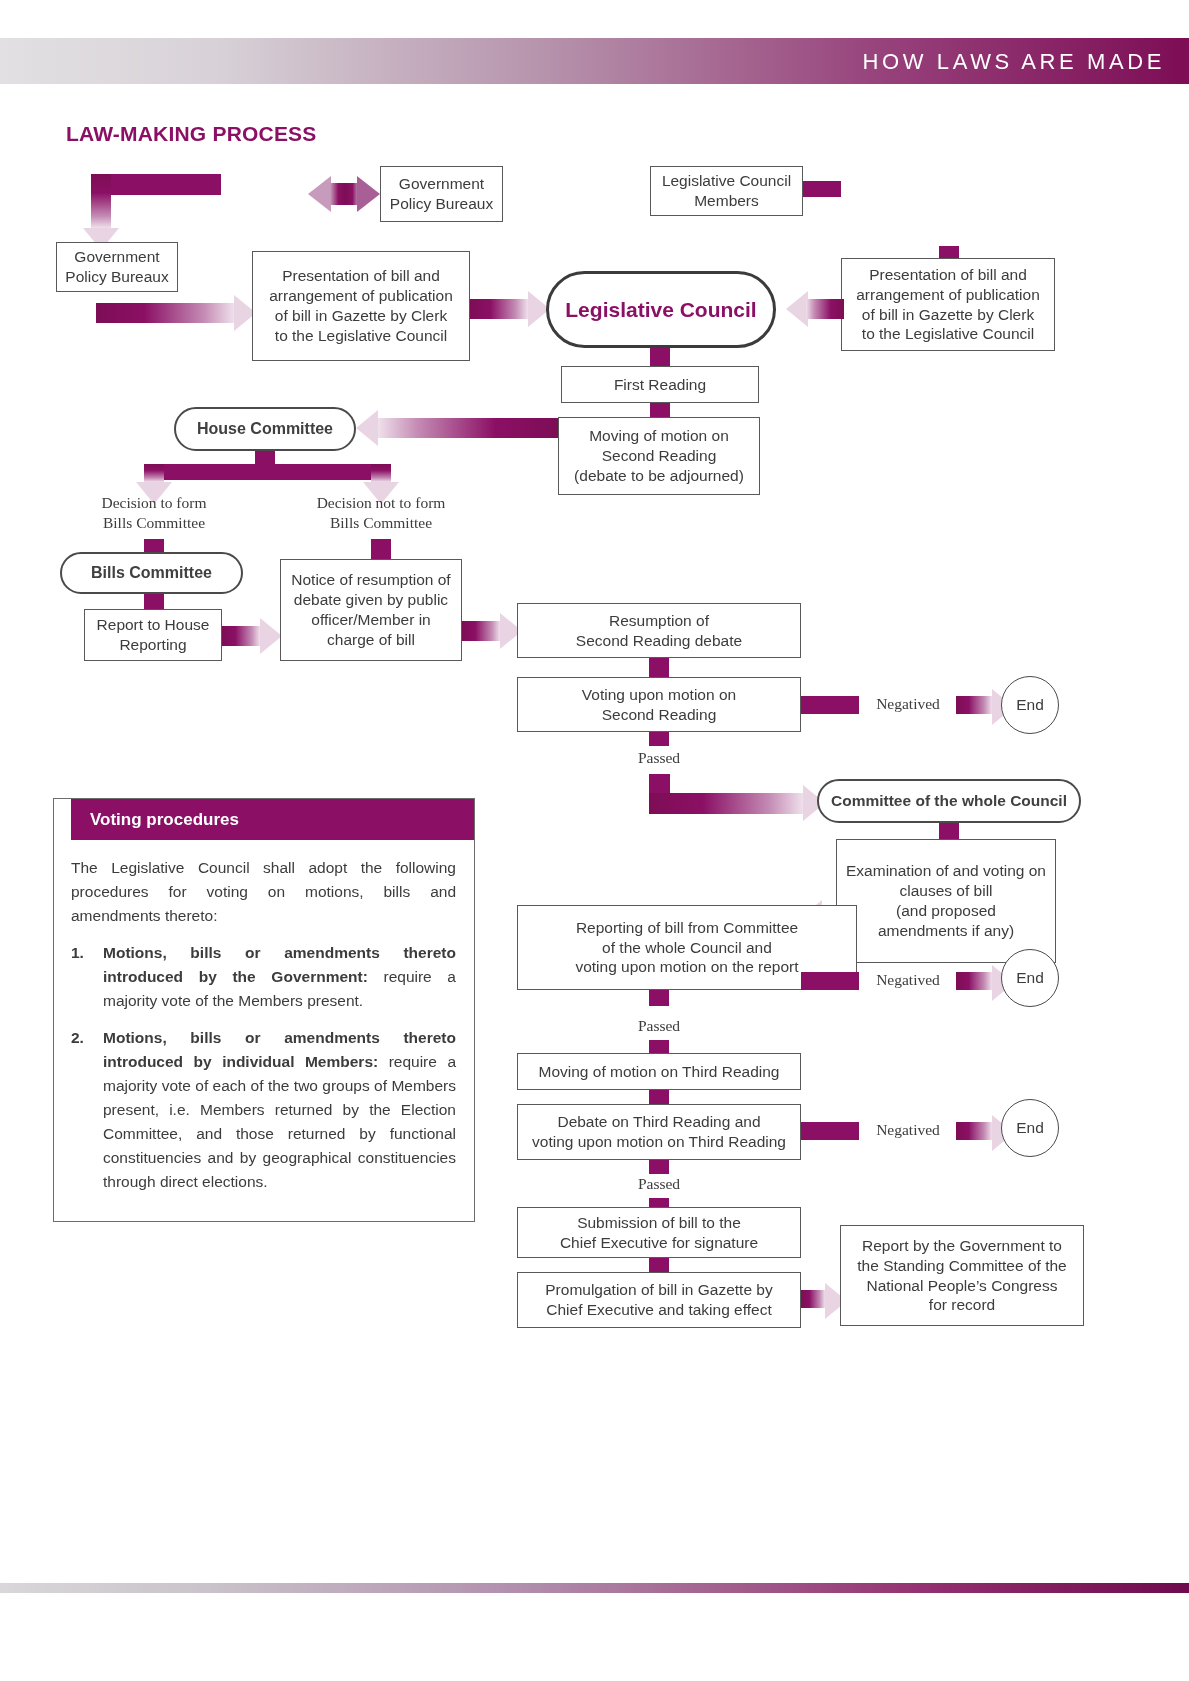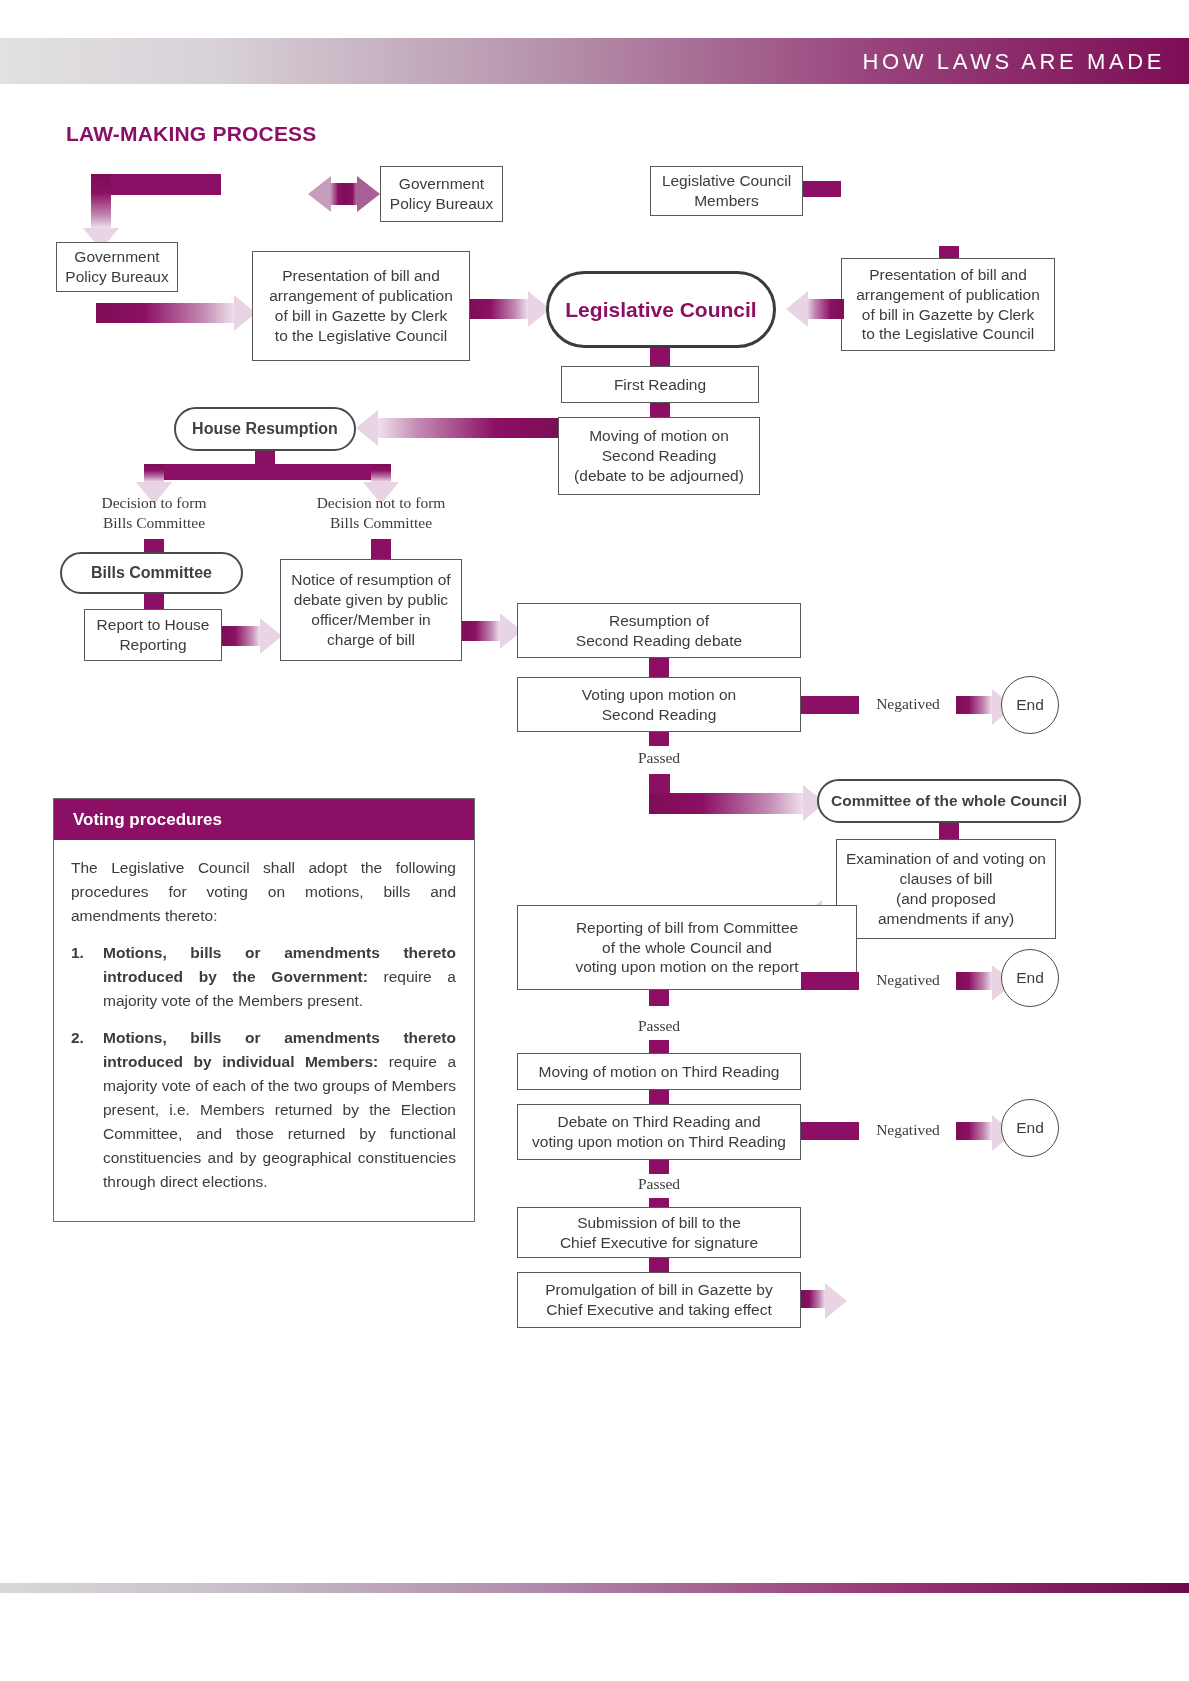--- a/index.html
+++ b/index.html
@@ -99,21 +99,21 @@
     border-top:18px solid transparent;border-bottom:18px solid transparent;
     border-left:23px solid #a85f95;}
 
   
   .vp{
     position:absolute;left:53px;top:798px;width:422px;height:424px;
     box-sizing:border-box;border:1.2px solid #6d6d6d;background:#fff;
   }
   .vp-head{
     height:41px;background:#8b1065;display:flex;align-items:center;
-    padding-left:19px;color:#fff;font-weight:bold;font-size:17px;
+    padding-left:19px;color:#fff;font-weight:bold;font-size:17px;margin-left:17px;
   }
   .vp-body{padding:16px 18px 0 17px;font-size:15.5px;line-height:1.55;
     color:#3c3c3c;text-align:justify;}
   .vp-body p{margin:0 0 13px 0;}
   .vp-list{margin:0;padding:0;list-style:none;}
   .vp-item{position:relative;padding-left:32px;margin-bottom:13px;text-align:justify;}
   .vp-num{position:absolute;left:0;top:0;font-weight:bold;}
   .vp-strong{font-weight:bold;}
 </style>
 </head>
@@ -188,21 +188,21 @@
 
   <div class="box" style="left:558px;top:417px;width:202px;height:78px;white-space:pre-line;">Moving of motion on
 Second Reading
 (debate to be adjourned)</div>
 
   <div class="arrowL" style="left:356px;top:418px;width:202px;">
     <div class="head"></div>
     <div class="shaft" style="width:180px;"></div>
   </div>
 
-  <div class="pill" style="left:174px;top:407px;width:182px;height:44px;">House Resumption</div>
+  <div class="pill" style="left:174px;top:407px;width:182px;height:44px;">House Committee</div>
 
   <div class="stub" style="left:255px;top:451px;width:20px;height:13px;"></div>
   <div class="bar" style="left:144px;top:464px;width:247px;height:16px;"></div>
   <div class="arrowD" style="left:144px;top:464px;height:18px;">
     <div class="shaft" style="height:18px;"></div>
     <div class="head" style="top:18px;"></div>
   </div>
   <div class="arrowD" style="left:371px;top:464px;height:18px;">
     <div class="shaft" style="height:18px;"></div>
     <div class="head" style="top:18px;"></div>
@@ -260,21 +260,21 @@
   <div class="bar" style="left:649px;top:774px;width:21px;height:40px;"></div>
   <div class="arrowR" style="left:649px;top:793px;width:176px;">
     <div class="shaft" style="width:154px;height:21px;"></div>
     <div class="head" style="left:154px;top:-8px;"></div>
   </div>
 
   <div class="pill" style="left:817px;top:779px;width:264px;height:44px;font-size:15.5px;">Committee of the whole Council</div>
 
   <div class="stub" style="left:939px;top:823px;width:20px;height:16px;"></div>
 
-  <div class="box" style="left:836px;top:839px;width:220px;height:100px;white-space:pre-line;">Examination of and voting on
+  <div class="box" style="left:836px;top:839px;width:220px;height:124px;white-space:pre-line;">Examination of and voting on
 clauses of bill
 (and proposed
 amendments if any)</div>
 
   <div class="arrowL" style="left:800px;top:908px;width:40px;">
     <div class="head"></div>
     <div class="shaft" style="width:20px;"></div>
   </div>
 
   <div class="box" style="left:517px;top:905px;width:340px;height:85px;white-space:pre-line;">Reporting of bill from Committee
@@ -318,20 +318,24 @@
   <div class="stub" style="left:649px;top:1258px;width:20px;height:15px;"></div>
 
   <div class="box" style="left:517px;top:1272px;width:284px;height:56px;white-space:pre-line;">Promulgation of bill in Gazette by
 Chief Executive and taking effect</div>
 
   <div class="arrowR" style="left:801px;top:1290px;width:46px;">
     <div class="shaft" style="width:24px;height:18px;"></div>
     <div class="head" style="left:24px;top:-7px;"></div>
   </div>
 
+  <div class="box" style="left:840px;top:1225px;width:244px;height:101px;white-space:pre-line;">Report by the Government to
+the Standing Committee of the
+National People’s Congress
+for record</div>
 
   <div class="vp">
     <div class="vp-head">Voting procedures</div>
     <div class="vp-body">
       <p>The Legislative Council shall adopt the following procedures for voting on motions, bills and amendments thereto:</p>
       <ul class="vp-list">
         <li class="vp-item">
           <span class="vp-num">1.</span>
           <span class="vp-strong">Motions, bills or amendments thereto introduced by the Government:</span><span> require a majority vote of the Members present.</span>
         </li>

